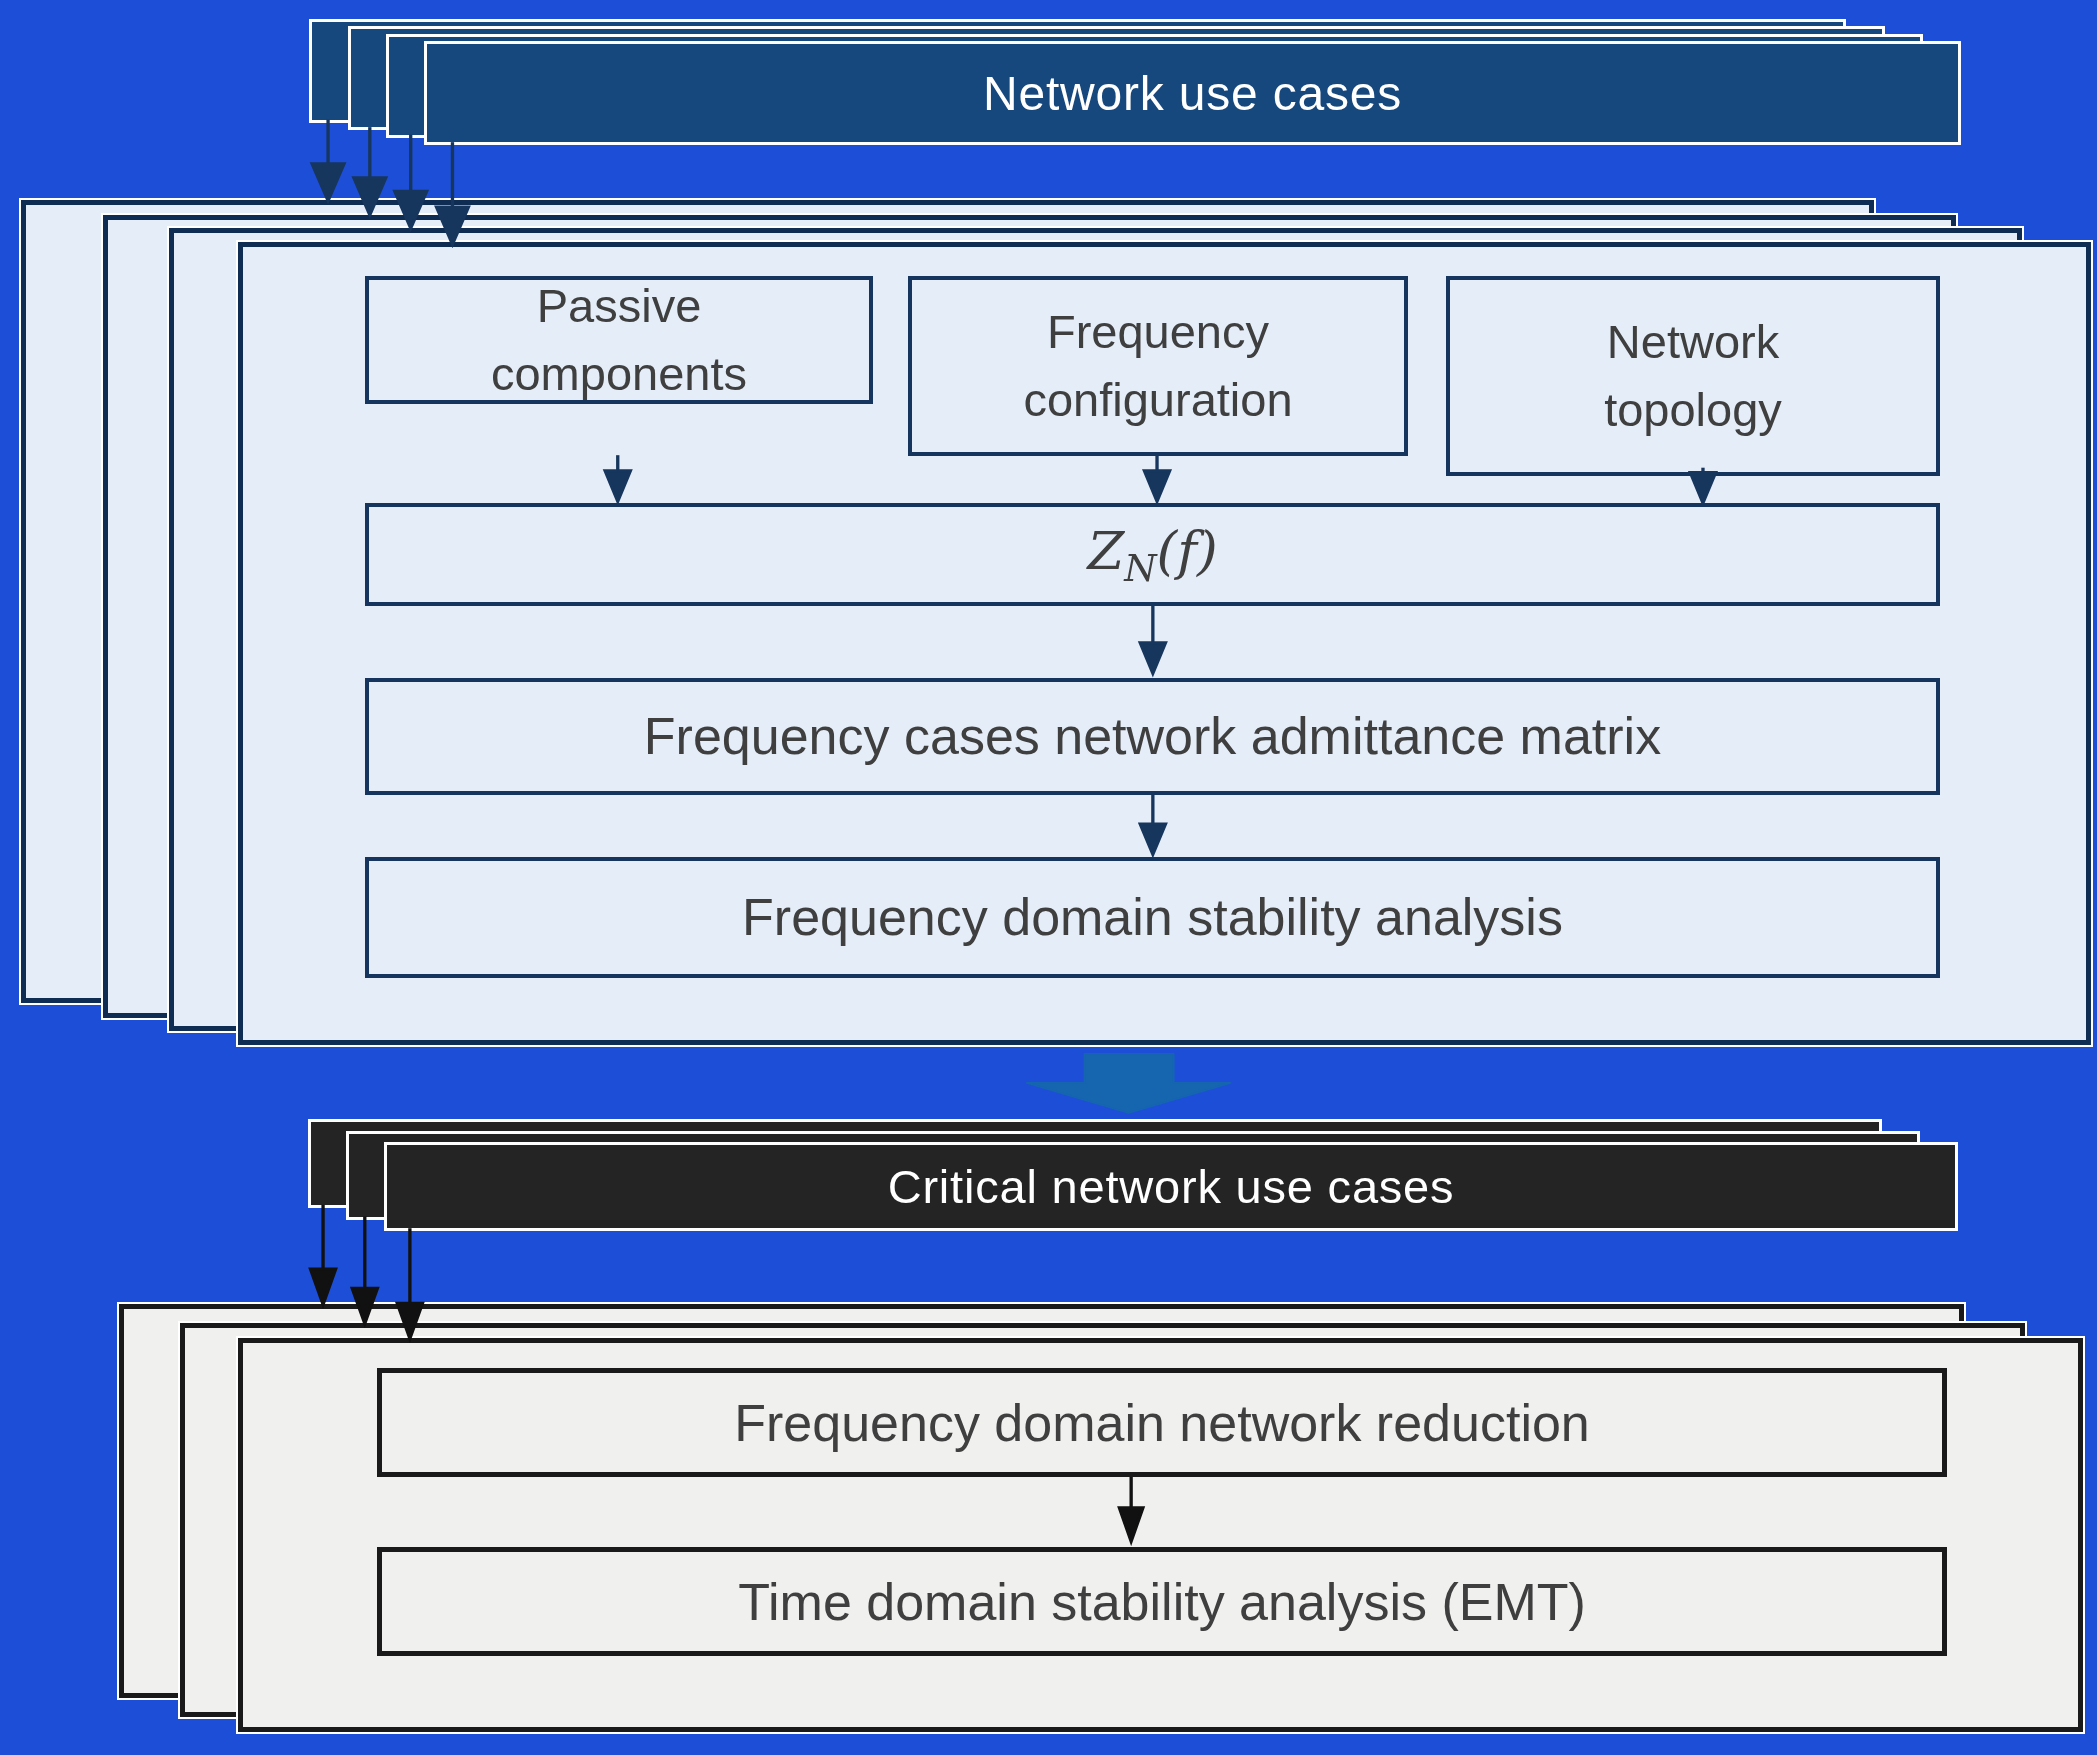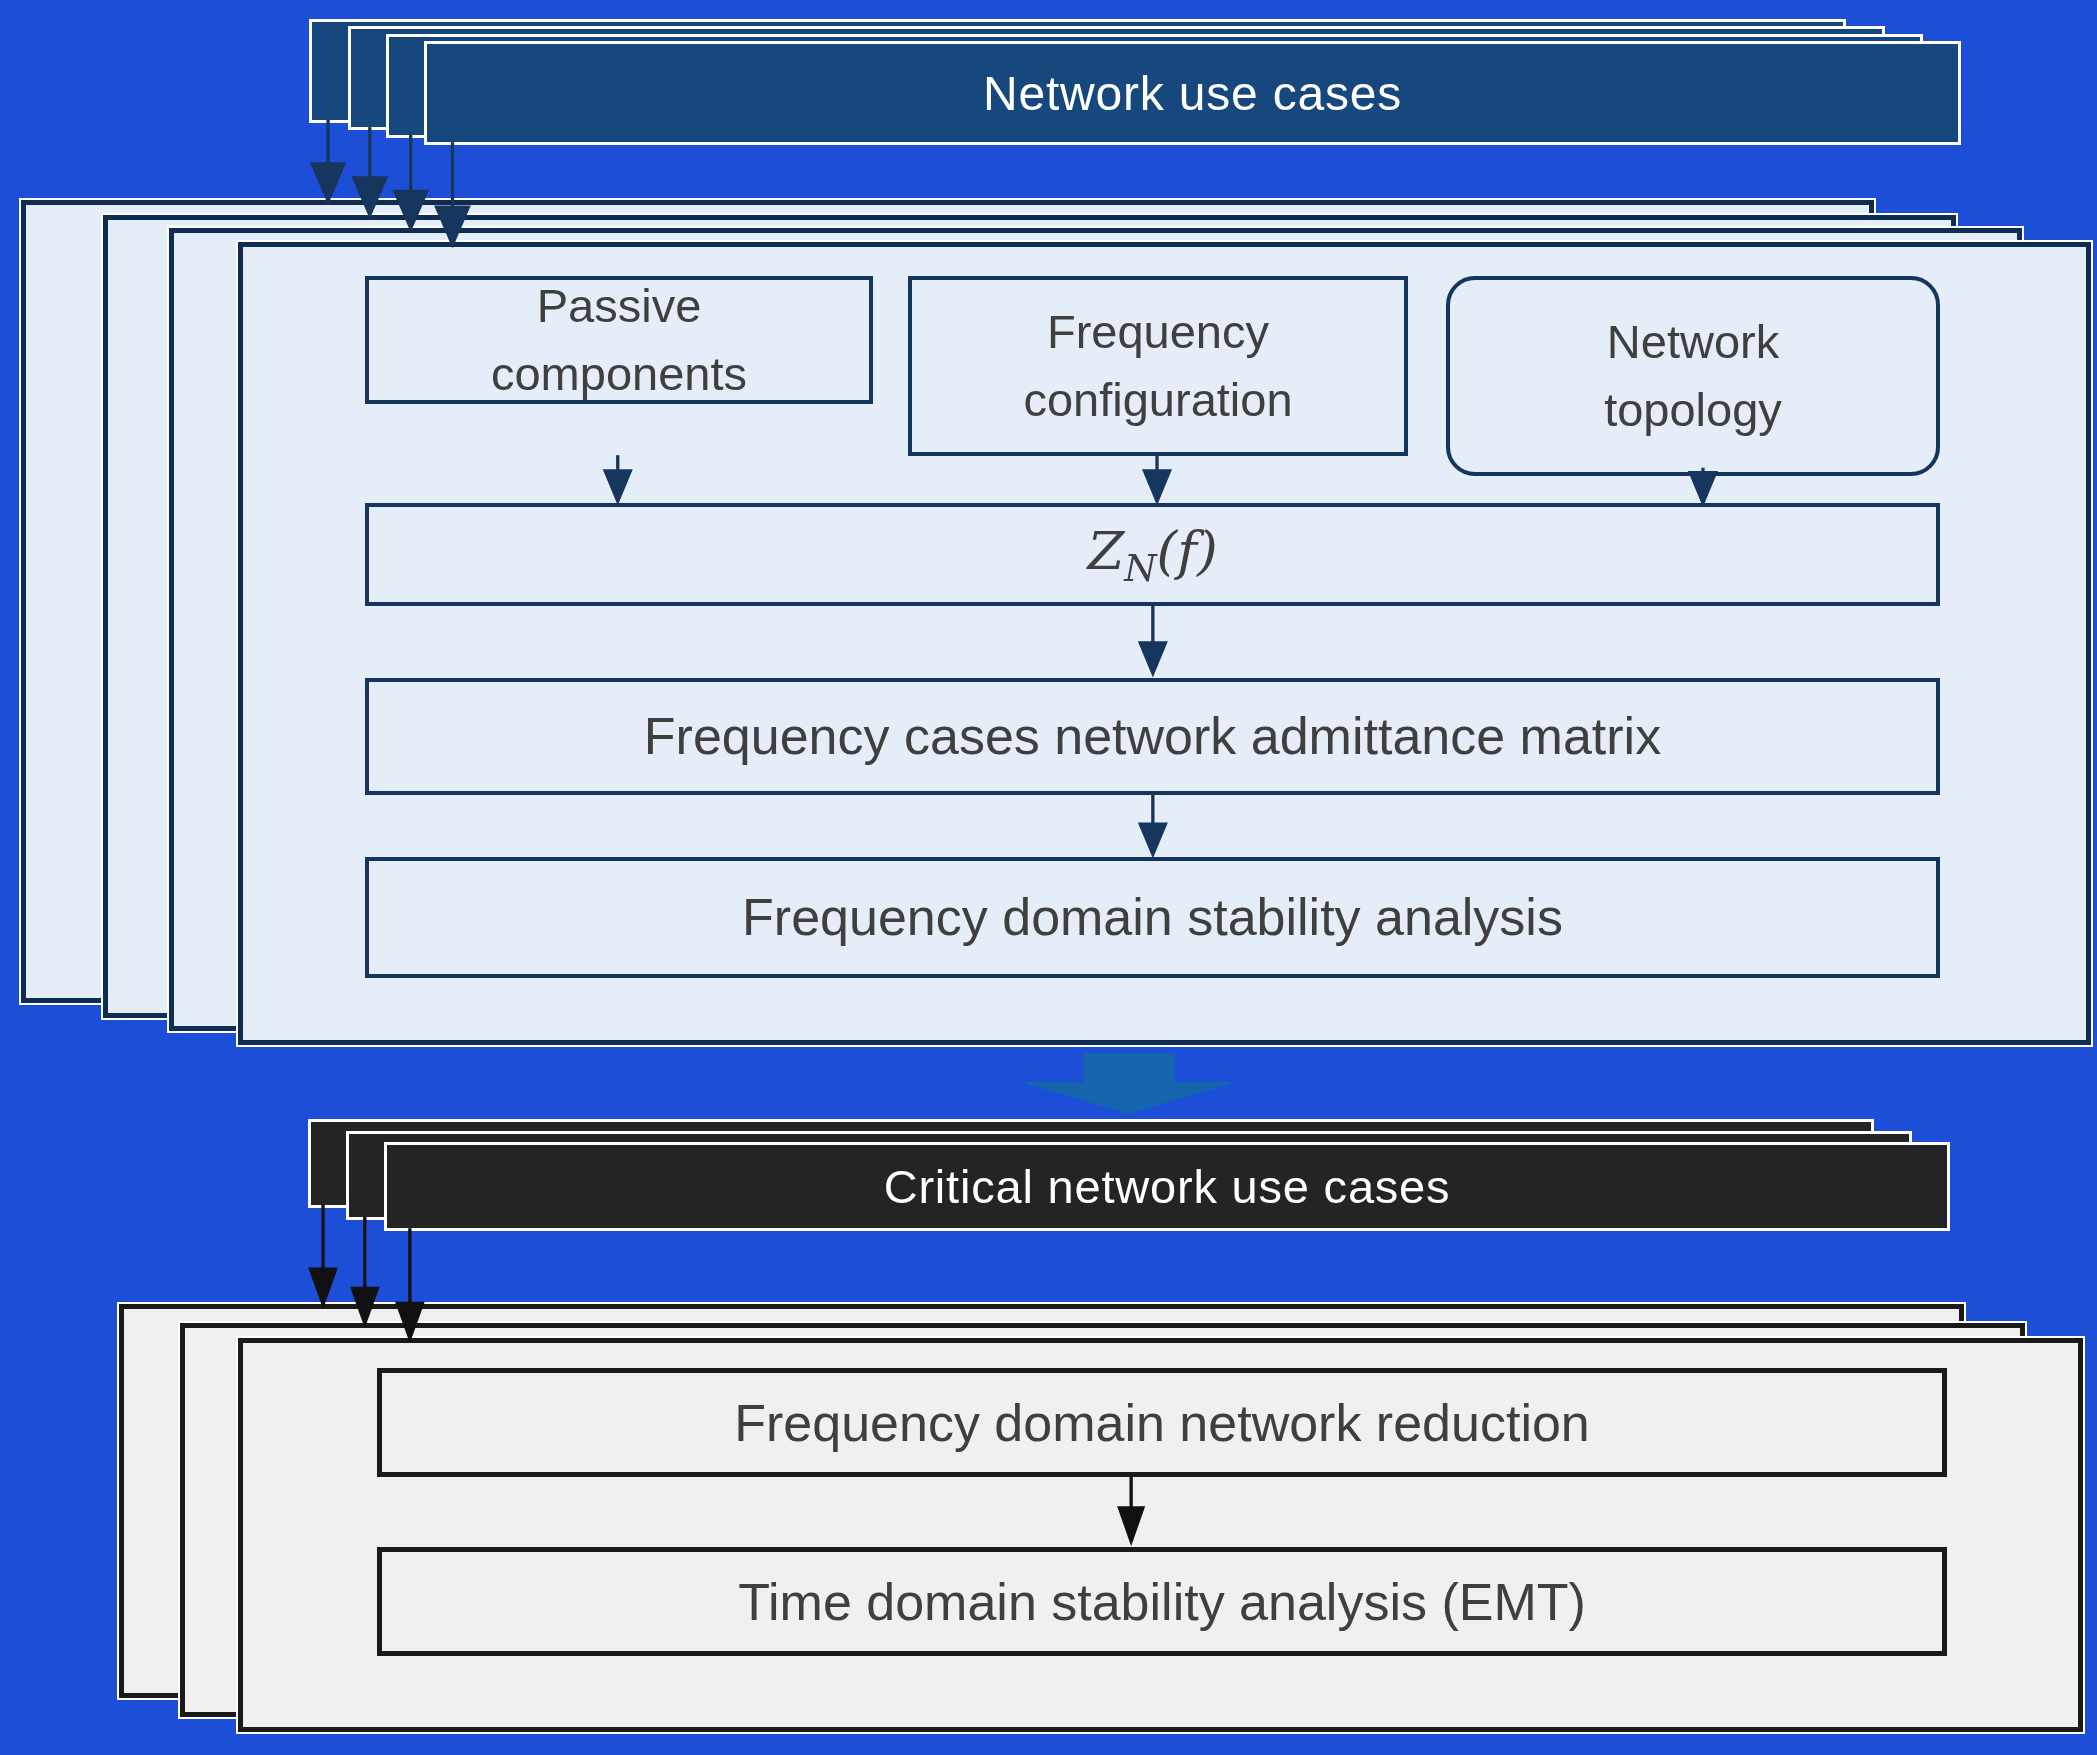--- a/index.html
+++ b/index.html
@@ -41,20 +41,21 @@
     white-space:pre-line;
   }
   .box-blue.wide{font-size:52px;}
   .zn-text{font-family:"DejaVu Serif", serif;font-style:italic;font-size:53px;color:#3F3F3F;}
   .zn-text sub{font-size:37px;}
   
   .banner-black{
     position:absolute;width:1560px;height:83px;
     background:#242424;
     outline:3.3px solid #ffffff;
+    padding-left:8px;
   }
   .banner-black .label{
     position:absolute;inset:0;
     display:flex;align-items:center;justify-content:center;
     color:#ffffff;font-size:47px;letter-spacing:0.8px;
   }
   
   .panel-gray{
     position:absolute;width:1845px;height:394px;
     background:#F0F0EF;
@@ -92,21 +93,21 @@
   <div class="panel-blue" style="left:238px;top:242px;"></div>
 
   <div class="box-blue" style="left:365px;top:276px;width:508px;height:128px;">
     <span>Passive
 components</span>
   </div>
   <div class="box-blue" style="left:908px;top:276px;width:500px;height:180px;">
     <span>Frequency
 configuration</span>
   </div>
-  <div class="box-blue" style="left:1446px;top:276px;width:494px;height:200px;border-radius:29px;">
+  <div class="box-blue" style="left:1446px;top:276px;width:494px;height:200px;">
     <span>Network
 topology</span>
   </div>
 
   <div class="box-blue" style="left:365px;top:503px;width:1575px;height:103px;">
     <span class="zn-text"><span>Z</span><sub>N</sub><span>(f)</span></span>
   </div>
 
   <div class="box-blue wide" style="left:365px;top:678px;width:1575px;height:117px;">
     <span>Frequency cases network admittance matrix</span>

